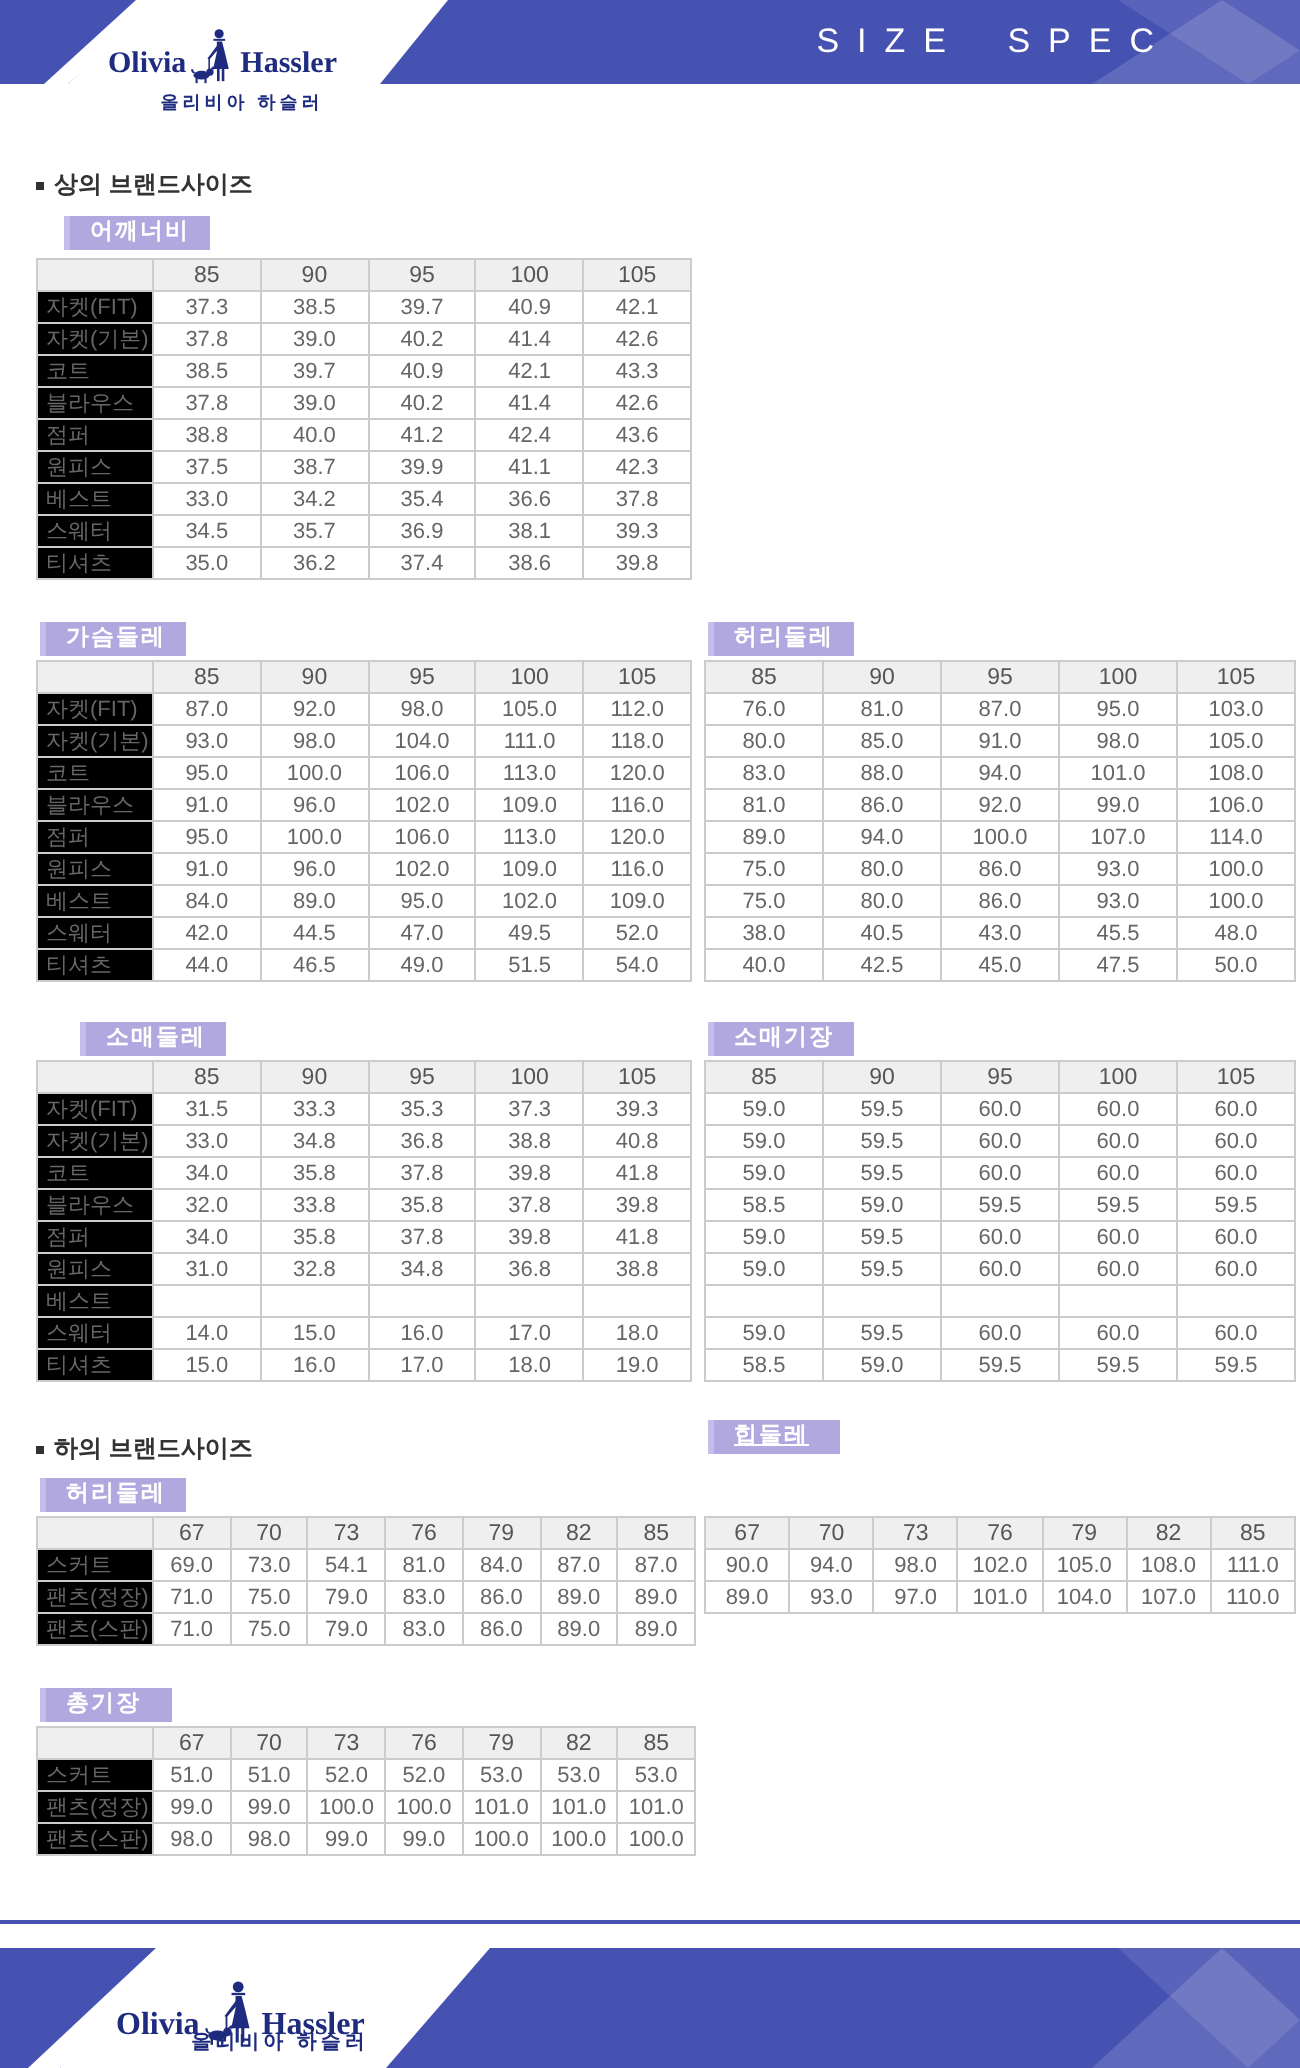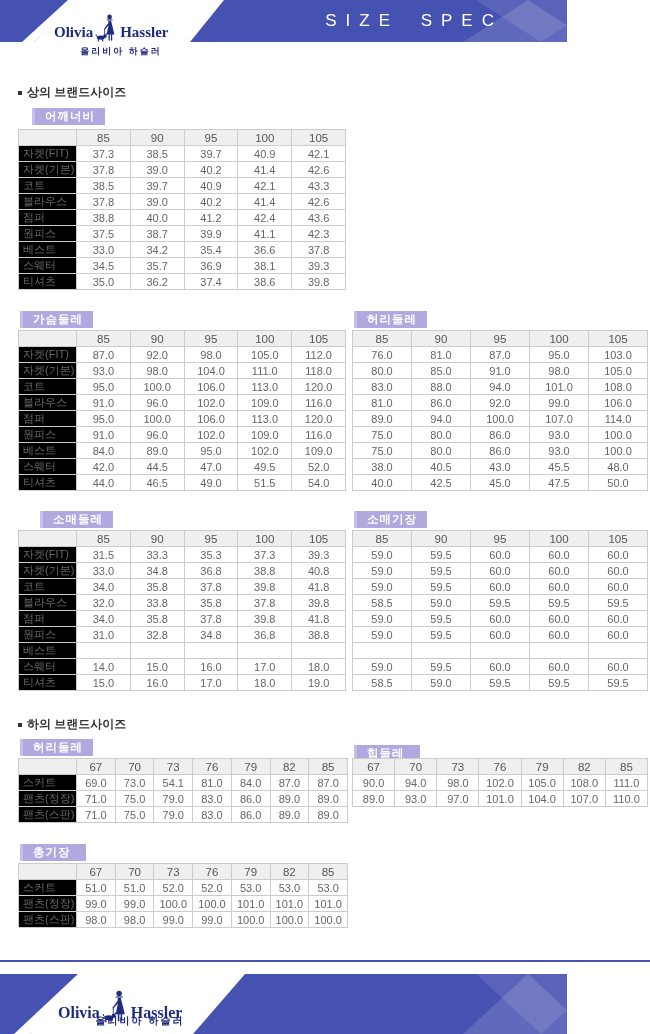--- a/index.html
+++ b/index.html
@@ -3,21 +3,21 @@
 <meta charset="utf-8">
 <style>
   * { margin:0; padding:0; box-sizing:border-box; }
   body { background:#fff; }
   .page {
     position:relative; width:650px; height:1034px; background:#fff;
     font-family:"Liberation Sans","DejaVu Sans",sans-serif; overflow:hidden;
   }
 
   
-  .band { position:absolute; left:0; width:567px; background:#4652b2; }
+  .band { position:absolute; left:0; width:650px; background:#4652b2; }
   .band.top { top:0; height:42px; }
   .band.bottom { top:974px; height:60px; }
   .stripe, .wedge { position:absolute; top:0; height:100%; background:#fff; }
   .band.top .stripe { left:22px; width:58px; clip-path:polygon(46px 0,58px 0,12px 100%,0 100%); }
   .band.top .wedge  { left:34px; width:190px; clip-path:polygon(44px 0,100% 0,calc(100% - 34px) 100%,0 100%); }
   .band.bottom .stripe { left:14px; width:80px; clip-path:polygon(64px 0,80px 0,16px 100%,0 100%); }
   .band.bottom .wedge  { left:30px; width:215px; clip-path:polygon(52px 0,100% 0,calc(100% - 52px) 100%,0 100%); }
   .deco { position:absolute; right:0; top:0; width:130px; height:100%; overflow:hidden; }
   .deco .t1 { position:absolute; inset:0; background:rgba(255,255,255,.14); clip-path:polygon(20% 100%,70% 0,120% 100%); }
   .deco .t2 { position:absolute; inset:0; background:rgba(255,255,255,.10); clip-path:polygon(30% 0,80% 100%,130% 0); }
@@ -50,21 +50,21 @@
   .bullet { width:4px; height:4px; background:#333; display:inline-block; }
 
   .badge {
     position:absolute; background:#b2a8e0; border-left:3px solid #c6bdeb;
     color:#fff; font-size:11.5px; font-weight:bold; letter-spacing:1px;
     height:17px; line-height:17px; padding:0 10px; min-width:66px;
   }
   #b-shoulder  { top:108px; left:32px; }
   #b-chest     { top:311px; left:20px; }  #b-waist-top { top:311px; left:354px; }
   #b-sleevew   { top:511px; left:20px;margin-left:20px; }  #b-sleevel   { top:511px; left:354px; }
-  #b-waist-b   { top:739px; left:20px; }  #b-hip       { top:745px; left:354px;text-decoration:underline; }
+  #b-waist-b   { top:739px; left:20px; }  #b-hip       { top:710px; left:354px;text-decoration:underline; }
   #b-length    { top:844px; left:20px; }
 
   
   table.spec {
     position:absolute; border-collapse:collapse; table-layout:fixed;
     font-size:11px; color:#666; background:#fff; border:1px solid #c2c2c2;
   }
   table.spec th, table.spec td {
     border:1px solid #ccc; height:16px; text-align:center;
     font-weight:normal; padding:0 2px; overflow:hidden; white-space:nowrap;

